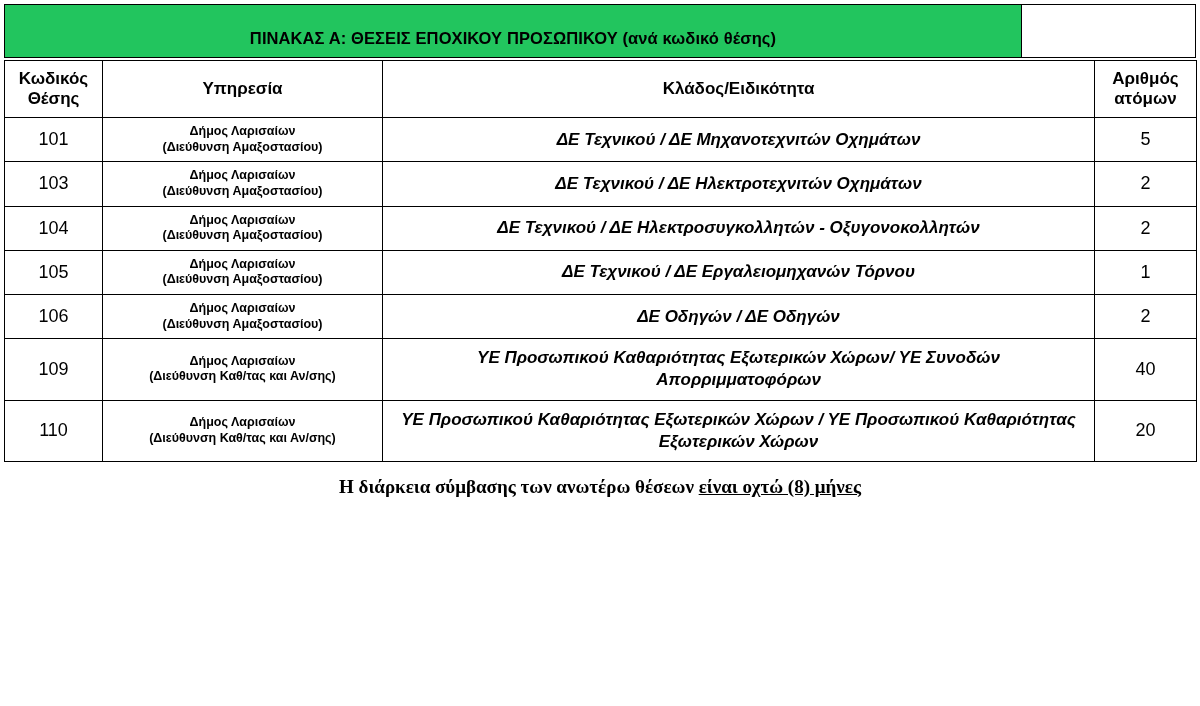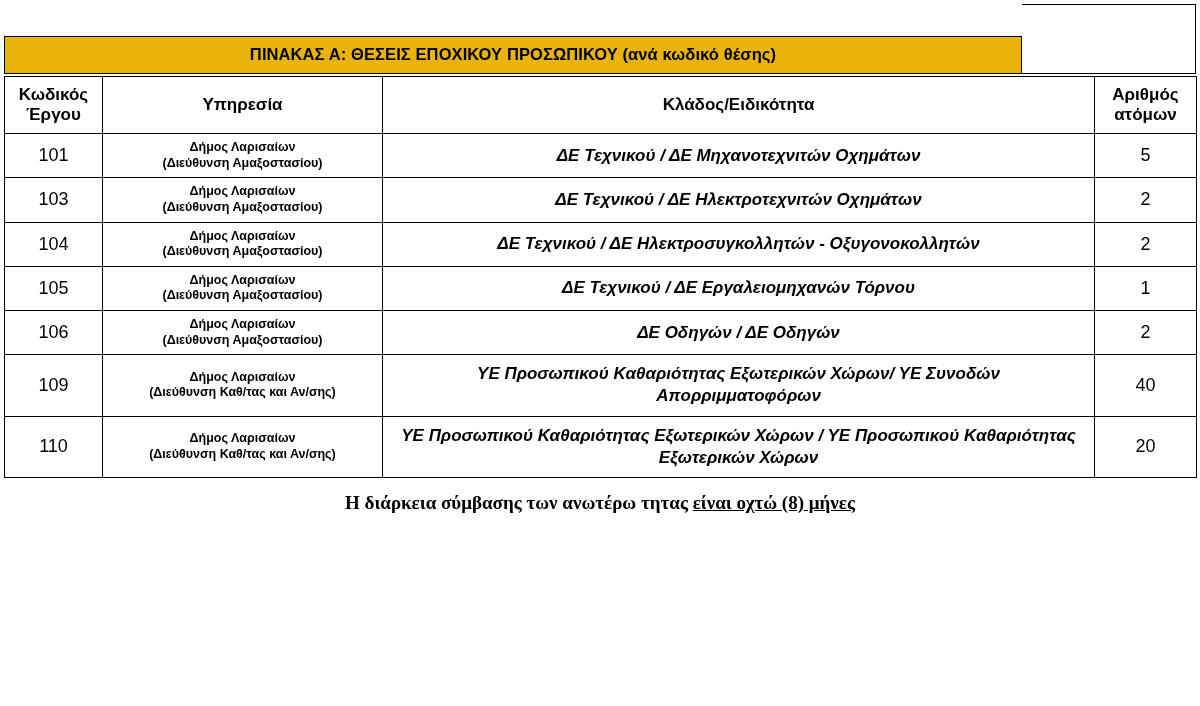--- a/index.html
+++ b/index.html
@@ -24,28 +24,27 @@
   
   .title-row {
     display: flex;
     width: 1192px;
     margin: 4px 0 0 4px;
     box-sizing: border-box;
   }
   .title-cell {
     flex: 0 0 1018px;
     border: 1px solid #000;
-    background: #eab308;
+    background: #22c55e;
     text-align: center;
     font-weight: bold;
     font-size: 16.5px;
-    padding: 8px 4px 9px 4px;
+    padding: 24px 4px 9px 4px;
     box-sizing: border-box;
     letter-spacing: 0.1px;
-    margin-top: 32px;
   }
   .title-spacer {
     flex: 1 1 auto;
     border: 1px solid #000;
     border-left: none;
     background: #ffffff;
     box-sizing: border-box;
   }
   
   table.jobs {
@@ -122,21 +121,21 @@
     <colgroup>
       <col class="col-code">
       <col class="col-serv">
       <col class="col-spec">
       <col class="col-count">
     </colgroup>
     <thead>
       <tr>
         <th>
           <span>Κωδικός</span><br>
-          <span>Έργου</span>
+          <span>Θέσης</span>
         </th>
         <th>Υπηρεσία</th>
         <th>Κλάδος/Ειδικότητα</th>
         <th>
           <span>Αριθμός</span><br>
           <span>ατόμων</span>
         </th>
       </tr>
     </thead>
     <tbody>
@@ -200,16 +199,16 @@
           <span class="l1">Δήμος Λαρισαίων</span>
           <span class="l2">(Διεύθυνση Καθ/τας και Αν/σης)</span>
         </td>
         <td class="spec">ΥΕ Προσωπικού Καθαριότητας Εξωτερικών Χώρων / ΥΕ Προσωπικού Καθαριότητας Εξωτερικών Χώρων</td>
         <td class="count">20</td>
       </tr>
     </tbody>
   </table>
 
   <div class="footer">
-    <span class="plain">Η διάρκεια σύμβασης των ανωτέρω τητας </span><span class="underlined">είναι  οχτώ (8) μήνες</span>
+    <span class="plain">Η διάρκεια σύμβασης των ανωτέρω θέσεων </span><span class="underlined">είναι  οχτώ (8) μήνες</span>
   </div>
 
 </div>
 
 </body></html>

